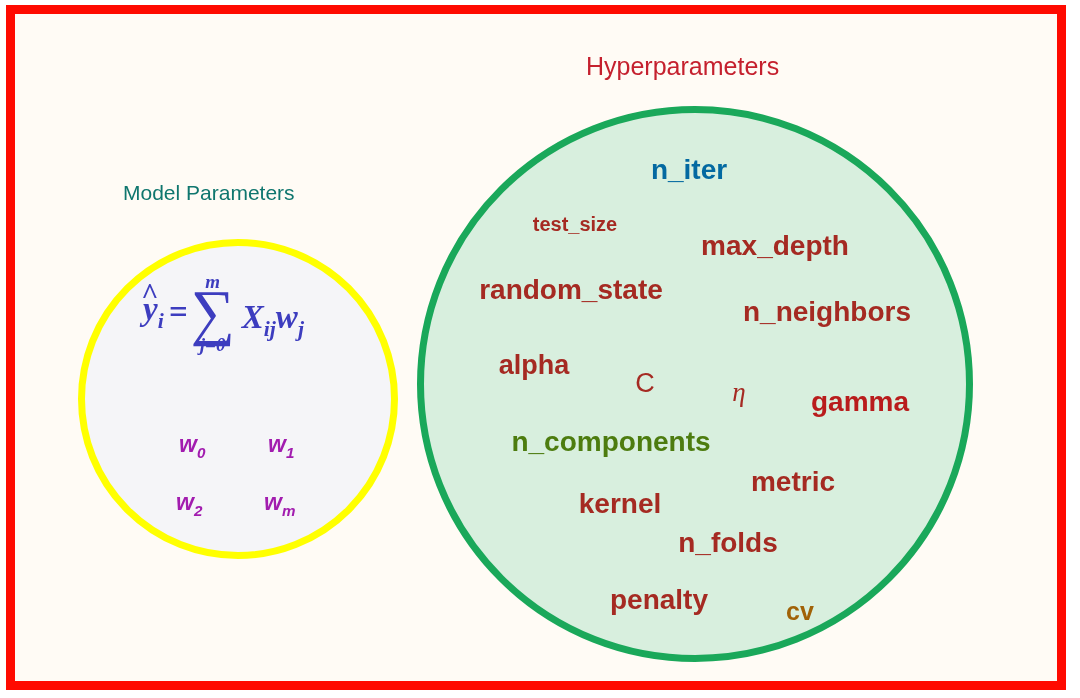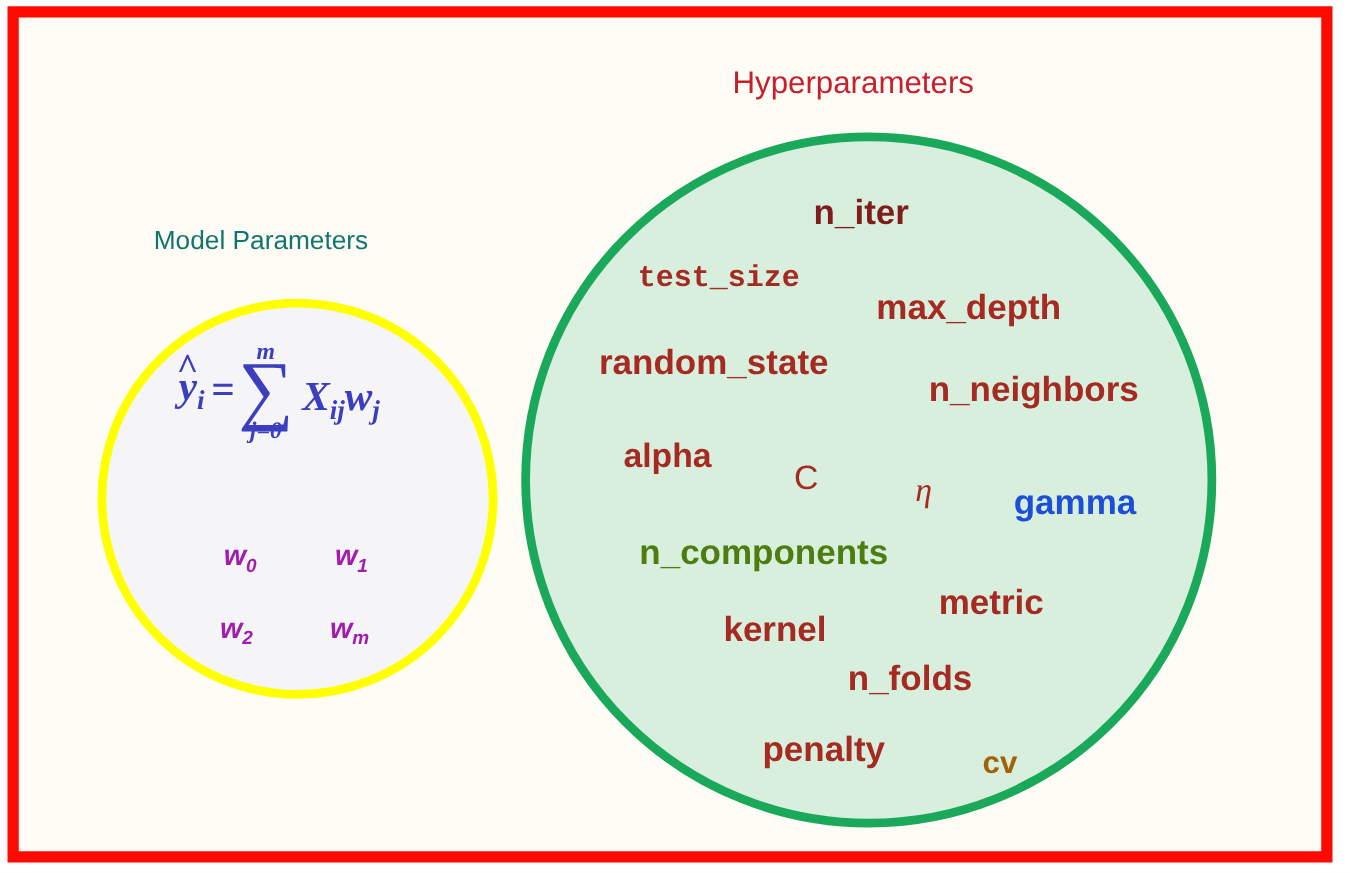--- a/index.html
+++ b/index.html
@@ -173,29 +173,29 @@
         <div class="weight" style="left: 253px; top: 419px;"><span>w</span><span class="sub">1</span></div>
         <div class="weight" style="left: 161px; top: 477px;"><span>w</span><span class="sub">2</span></div>
         <div class="weight" style="left: 249px; top: 477px;"><span>w</span><span class="sub">m</span></div>
       </div>
 
     <div id="hyper-circle" class="venn-circle"></div>
 
     <div id="hyper-title" class="heading">Hyperparameters</div>
 
     <div id="hyper-layer">
-        <div class="hp" style="left: 674px; top: 156px; font-size: 28px; color: #7f1d1d;">n_iter</div>
-        <div class="hp" style="left: 560px; top: 210px; font-size: 24px; color: rgb(165, 42, 34); font-family: Liberation Mono, monospace;">test_size</div>
+        <div class="hp" style="left: 674px; top: 156px; font-size: 28px; color: #0369a1;">n_iter</div>
+        <div class="hp" style="left: 560px; top: 210px; font-size: 20px; color: rgb(165, 42, 34);">test_size</div>
         <div class="hp" style="left: 760px; top: 232px; font-size: 28px; color: rgb(165, 42, 34);">max_depth</div>
         <div class="hp" style="left: 556px; top: 276px; font-size: 28px; color: rgb(165, 42, 34);">random_state</div>
         <div class="hp" style="left: 812px; top: 298px; font-size: 28px; color: rgb(165, 42, 34);">n_neighbors</div>
         <div class="hp" style="left: 519px; top: 351px; font-size: 27px; color: rgb(165, 42, 34);">alpha</div>
         <div class="hp plain" style="left: 630px; top: 369px; font-size: 27px; color: rgb(165, 42, 34);">C</div>
         <div class="hp greek" style="left: 724px; top: 378px; font-size: 27px; color: rgb(165, 42, 34);">η</div>
-        <div class="hp" style="left: 845px; top: 388px; font-size: 28px; color: #1d4ed8;">gamma</div>
+        <div class="hp" style="left: 845px; top: 388px; font-size: 28px; color: #b91c1c;">gamma</div>
         <div class="hp" style="left: 596px; top: 428px; font-size: 28px; color: #4d7c0f;">n_components</div>
         <div class="hp" style="left: 778px; top: 468px; font-size: 28px; color: rgb(165, 42, 34);">metric</div>
         <div class="hp" style="left: 605px; top: 490px; font-size: 28px; color: rgb(165, 42, 34);">kernel</div>
         <div class="hp" style="left: 713px; top: 529px; font-size: 28px; color: rgb(165, 42, 34);">n_folds</div>
         <div class="hp" style="left: 644px; top: 586px; font-size: 28px; color: rgb(165, 42, 34);">penalty</div>
         <div class="hp" style="left: 785px; top: 597px; font-size: 25px; color: #a16207;">cv</div>
       </div>
 
   </div>
 </div>

